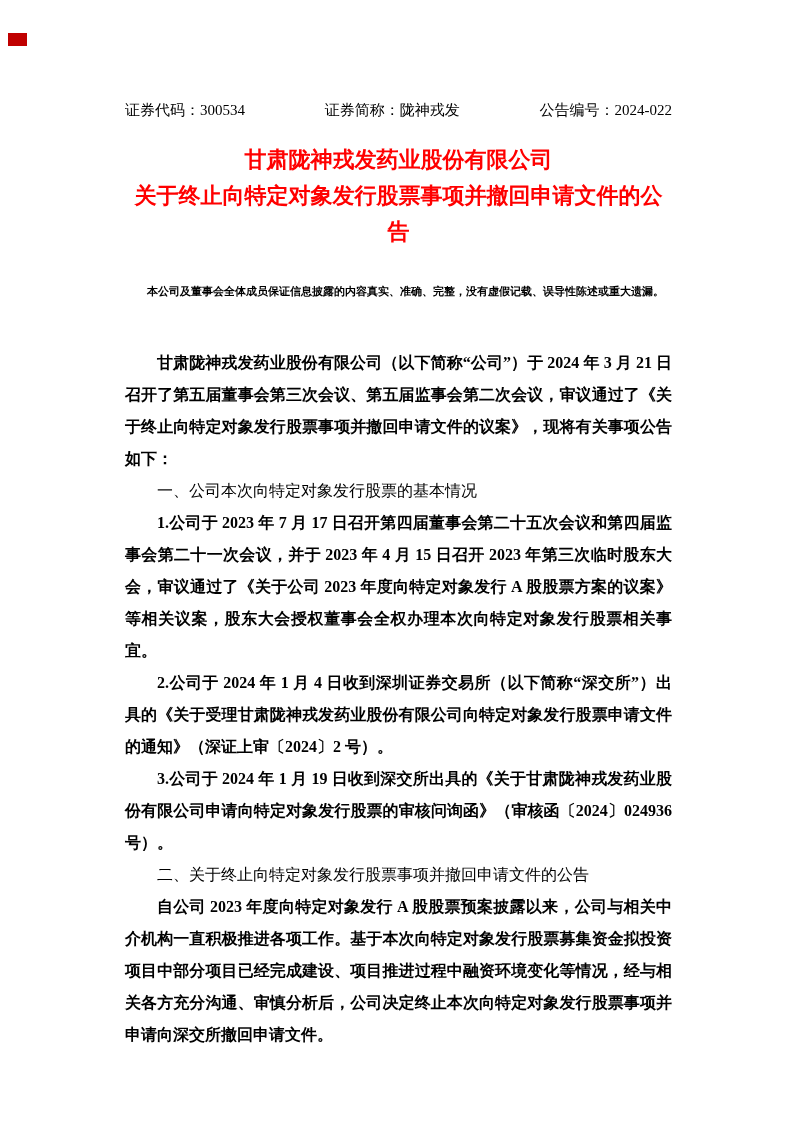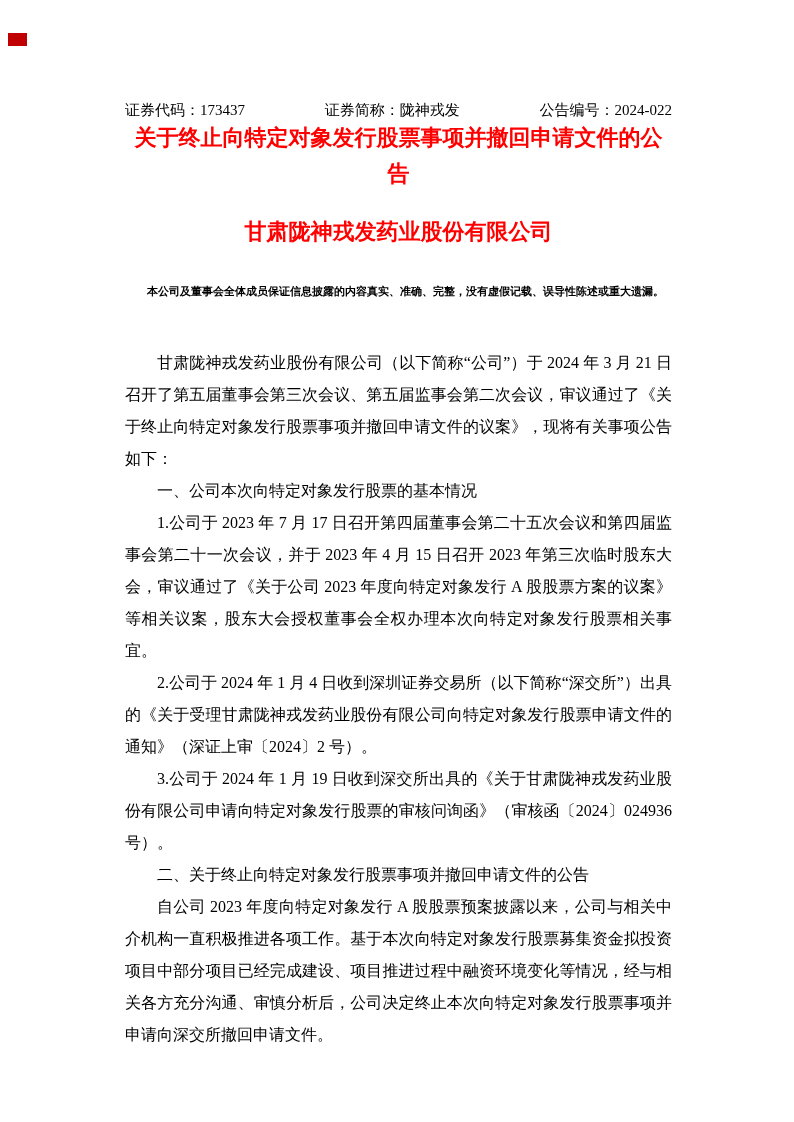--- a/index.html
+++ b/index.html
@@ -55,41 +55,42 @@
   }
   .body-block {
     margin-top: 40px;
   }
   .para {
     margin: 0;
     font-size: 16px;
     line-height: 32px;
     text-indent: 2em;
     text-align: justify;
+    font-weight: bold;
   }
   .para.heading {
     font-weight: normal;
     text-align: left;
   }
 </style>
 </head>
 <body>
 
 <div class="page">
 
   <div class="corner-mark"></div>
 
   <div class="header-row">
-    <span>证券代码：173437</span>
+    <span>证券代码：300534</span>
     <span>证券简称：陇神戎发</span>
     <span>公告编号：2024-022</span>
   </div>
 
+  <h1 class="title first">甘肃陇神戎发药业股份有限公司</h1>
   <h1 class="title">关于终止向特定对象发行股票事项并撤回申请文件的公告</h1>
-  <h1 class="title first">甘肃陇神戎发药业股份有限公司</h1>
 
   <p class="statement">本公司及董事会全体成员保证信息披露的内容真实、准确、完整，没有虚假记载、误导性陈述或重大遗漏。</p>
 
   <div class="body-block">
     <p class="para">甘肃陇神戎发药业股份有限公司（以下简称“公司”）于 2024 年 3 月 21 日召开了第五届董事会第三次会议、第五届监事会第二次会议，审议通过了《关于终止向特定对象发行股票事项并撤回申请文件的议案》，现将有关事项公告如下：</p>
     <p class="para heading">一、公司本次向特定对象发行股票的基本情况</p>
     <p class="para">1.公司于 2023 年 7 月 17 日召开第四届董事会第二十五次会议和第四届监事会第二十一次会议，并于 2023 年 4 月 15 日召开 2023 年第三次临时股东大会，审议通过了《关于公司 2023 年度向特定对象发行 A 股股票方案的议案》等相关议案，股东大会授权董事会全权办理本次向特定对象发行股票相关事宜。</p>
     <p class="para">2.公司于 2024 年 1 月 4 日收到深圳证券交易所（以下简称“深交所”）出具的《关于受理甘肃陇神戎发药业股份有限公司向特定对象发行股票申请文件的通知》（深证上审〔2024〕2 号）。</p>
     <p class="para">3.公司于 2024 年 1 月 19 日收到深交所出具的《关于甘肃陇神戎发药业股份有限公司申请向特定对象发行股票的审核问询函》（审核函〔2024〕024936 号）。</p>
     <p class="para heading">二、关于终止向特定对象发行股票事项并撤回申请文件的公告</p>

